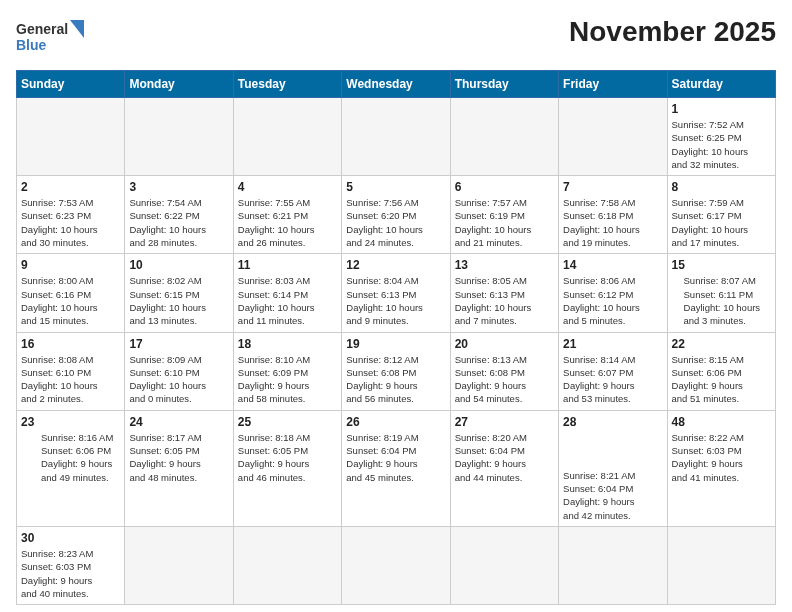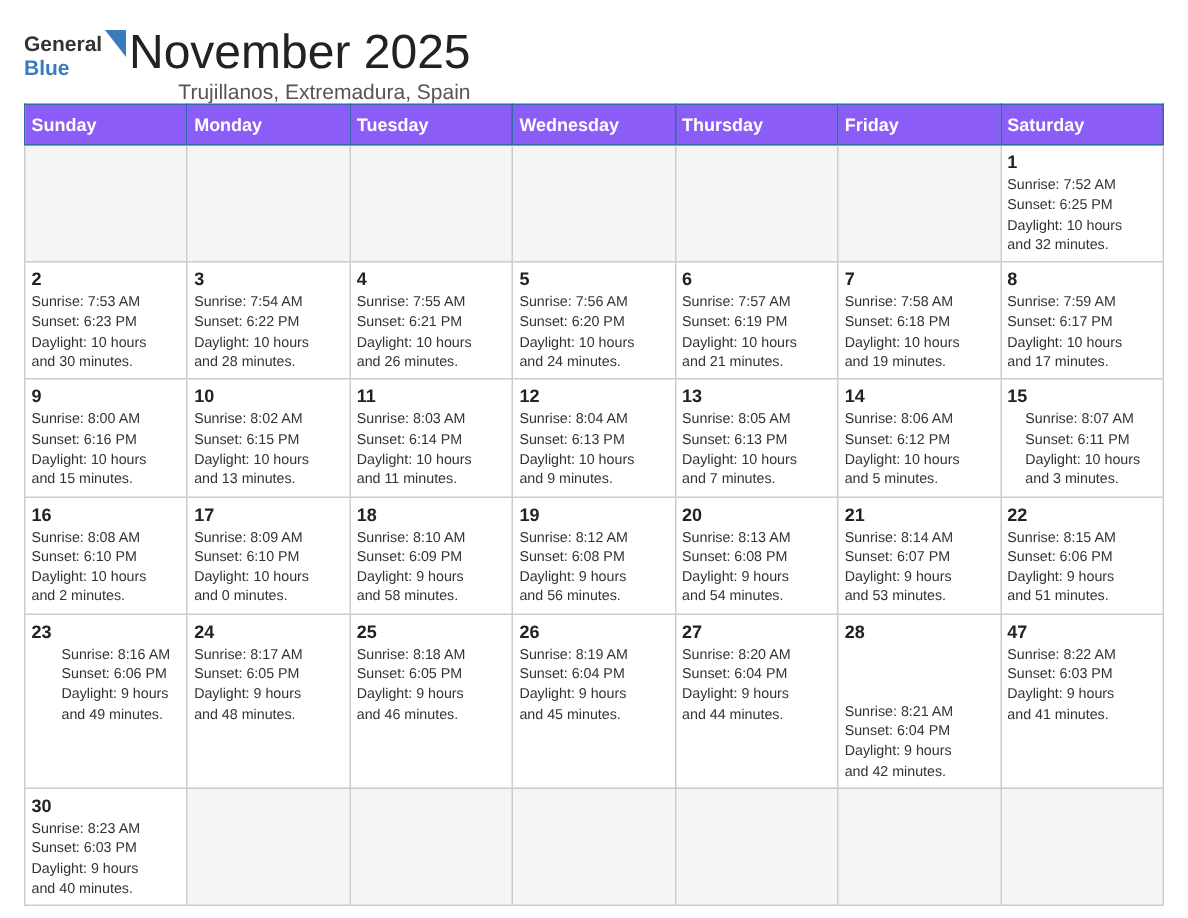--- a/index.html
+++ b/index.html
@@ -5,47 +5,48 @@
     * { box-sizing: border-box; margin: 0; padding: 0; }
     body {
       font-family: Arial, sans-serif;
       background: #fff;
       width: 792px;
       min-height: 612px;
       padding: 16px;
     }
     .header-area {
       display: flex;
+      justify-content: space-between;
       align-items: flex-start;
-      margin-bottom: 0;
+      margin-bottom: 12px;
     }
     .logo {
       display: flex;
       align-items: center;
       gap: 4px;
     }
     .title-area {
       text-align: right;
     }
     .month-title {
-      font-size: 32px;
-      font-weight: normal;
+      font-size: 28px;
+      font-weight: bold;
       color: #222;
     }
     .location-title {
       font-size: 14px;
       color: #555;
     }
     .calendar {
       width: 100%;
       border-collapse: collapse;
       border: 1px solid #ccc;
     }
     .calendar th {
-      background-color: #8b5cf6;
+      background-color: #0369a1;
       color: #fff;
       font-size: 12px;
       font-weight: bold;
       padding: 6px 4px;
       text-align: left;
       border: 1px solid #2d6aa8;
     }
     .calendar td {
       border: 1px solid #ccc;
       vertical-align: top;
@@ -78,21 +79,20 @@
 <div class="header-area">
   <div class="logo">
       <svg width="70" height="42" viewBox="0 0 70 42">
         <text x="0" y="18" font-size="14" font-weight="bold" fill="#333" font-family="Arial">General</text>
         <text x="0" y="34" font-size="14" font-weight="bold" fill="#3a7abf" font-family="Arial">Blue</text>
         <polygon points="54,4 68,4 68,22" fill="#3a7abf"></polygon>
       </svg>
     </div>
   <div class="title-area">
     <div class="month-title">November 2025</div>
-    <div class="location-title">Trujillanos, Extremadura, Spain</div>
   </div>
 </div>
 
 <table class="calendar">
   <thead>
     <tr>
     <th>Sunday</th>
         <th>Monday</th>
         <th>Tuesday</th>
         <th>Wednesday</th>
@@ -307,21 +307,21 @@
 and 44 minutes.</div>
         </td>
         <td>
           <span class="day-number">28</span>
           <div class="day-info" style="white-space: pre-line; margin-top: 40px;">Sunrise: 8:21 AM
 Sunset: 6:04 PM
 Daylight: 9 hours
 and 42 minutes.</div>
         </td>
         <td>
-          <span class="day-number">47</span>
+          <span class="day-number">48</span>
           <div class="day-info" style="white-space: pre-line;">Sunrise: 8:22 AM
 Sunset: 6:03 PM
 Daylight: 9 hours
 and 41 minutes.</div>
         </td>
       </tr>
       <tr>
         <td>
           <span class="day-number">30</span>
           <div class="day-info" style="white-space: pre-line;">Sunrise: 8:23 AM

